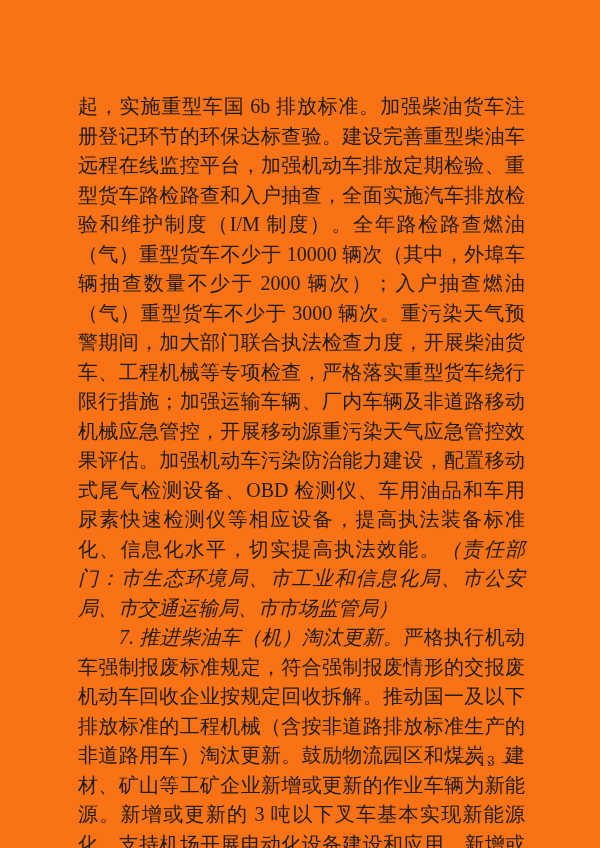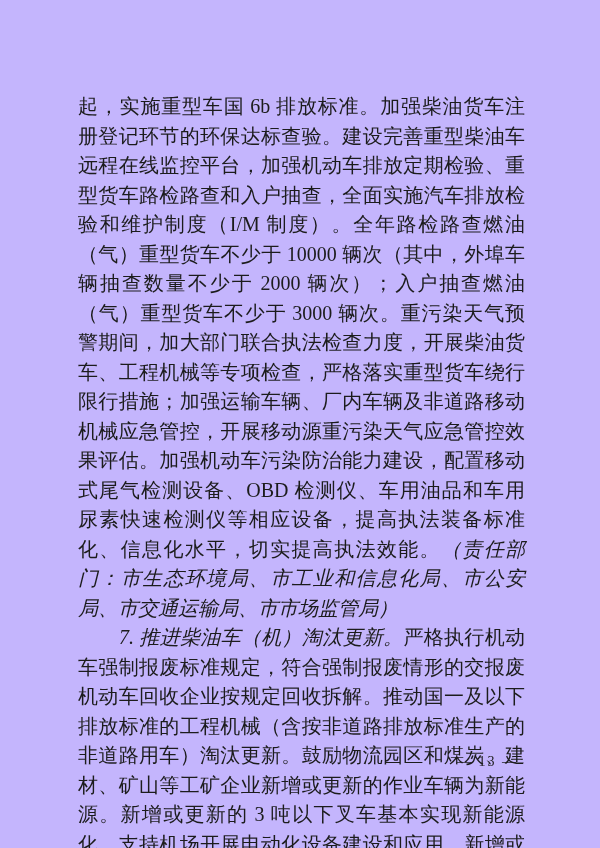--- a/index.html
+++ b/index.html
@@ -7,21 +7,21 @@
     padding: 0;
     width: 600px;
     height: 848px;
     background: #ffffff;
     overflow: hidden;
   }
   .page {
     position: relative;
     width: 600px;
     height: 848px;
-    background: #c4b5fd;
+    background: #f97316;
     font-family: "Liberation Serif", "DejaVu Serif", serif;
     color: #1c1c1c;
   }
   .text-block {
     position: absolute;
     left: 78px;
     top: 92px;
     width: 447px;
   }
   .para {

